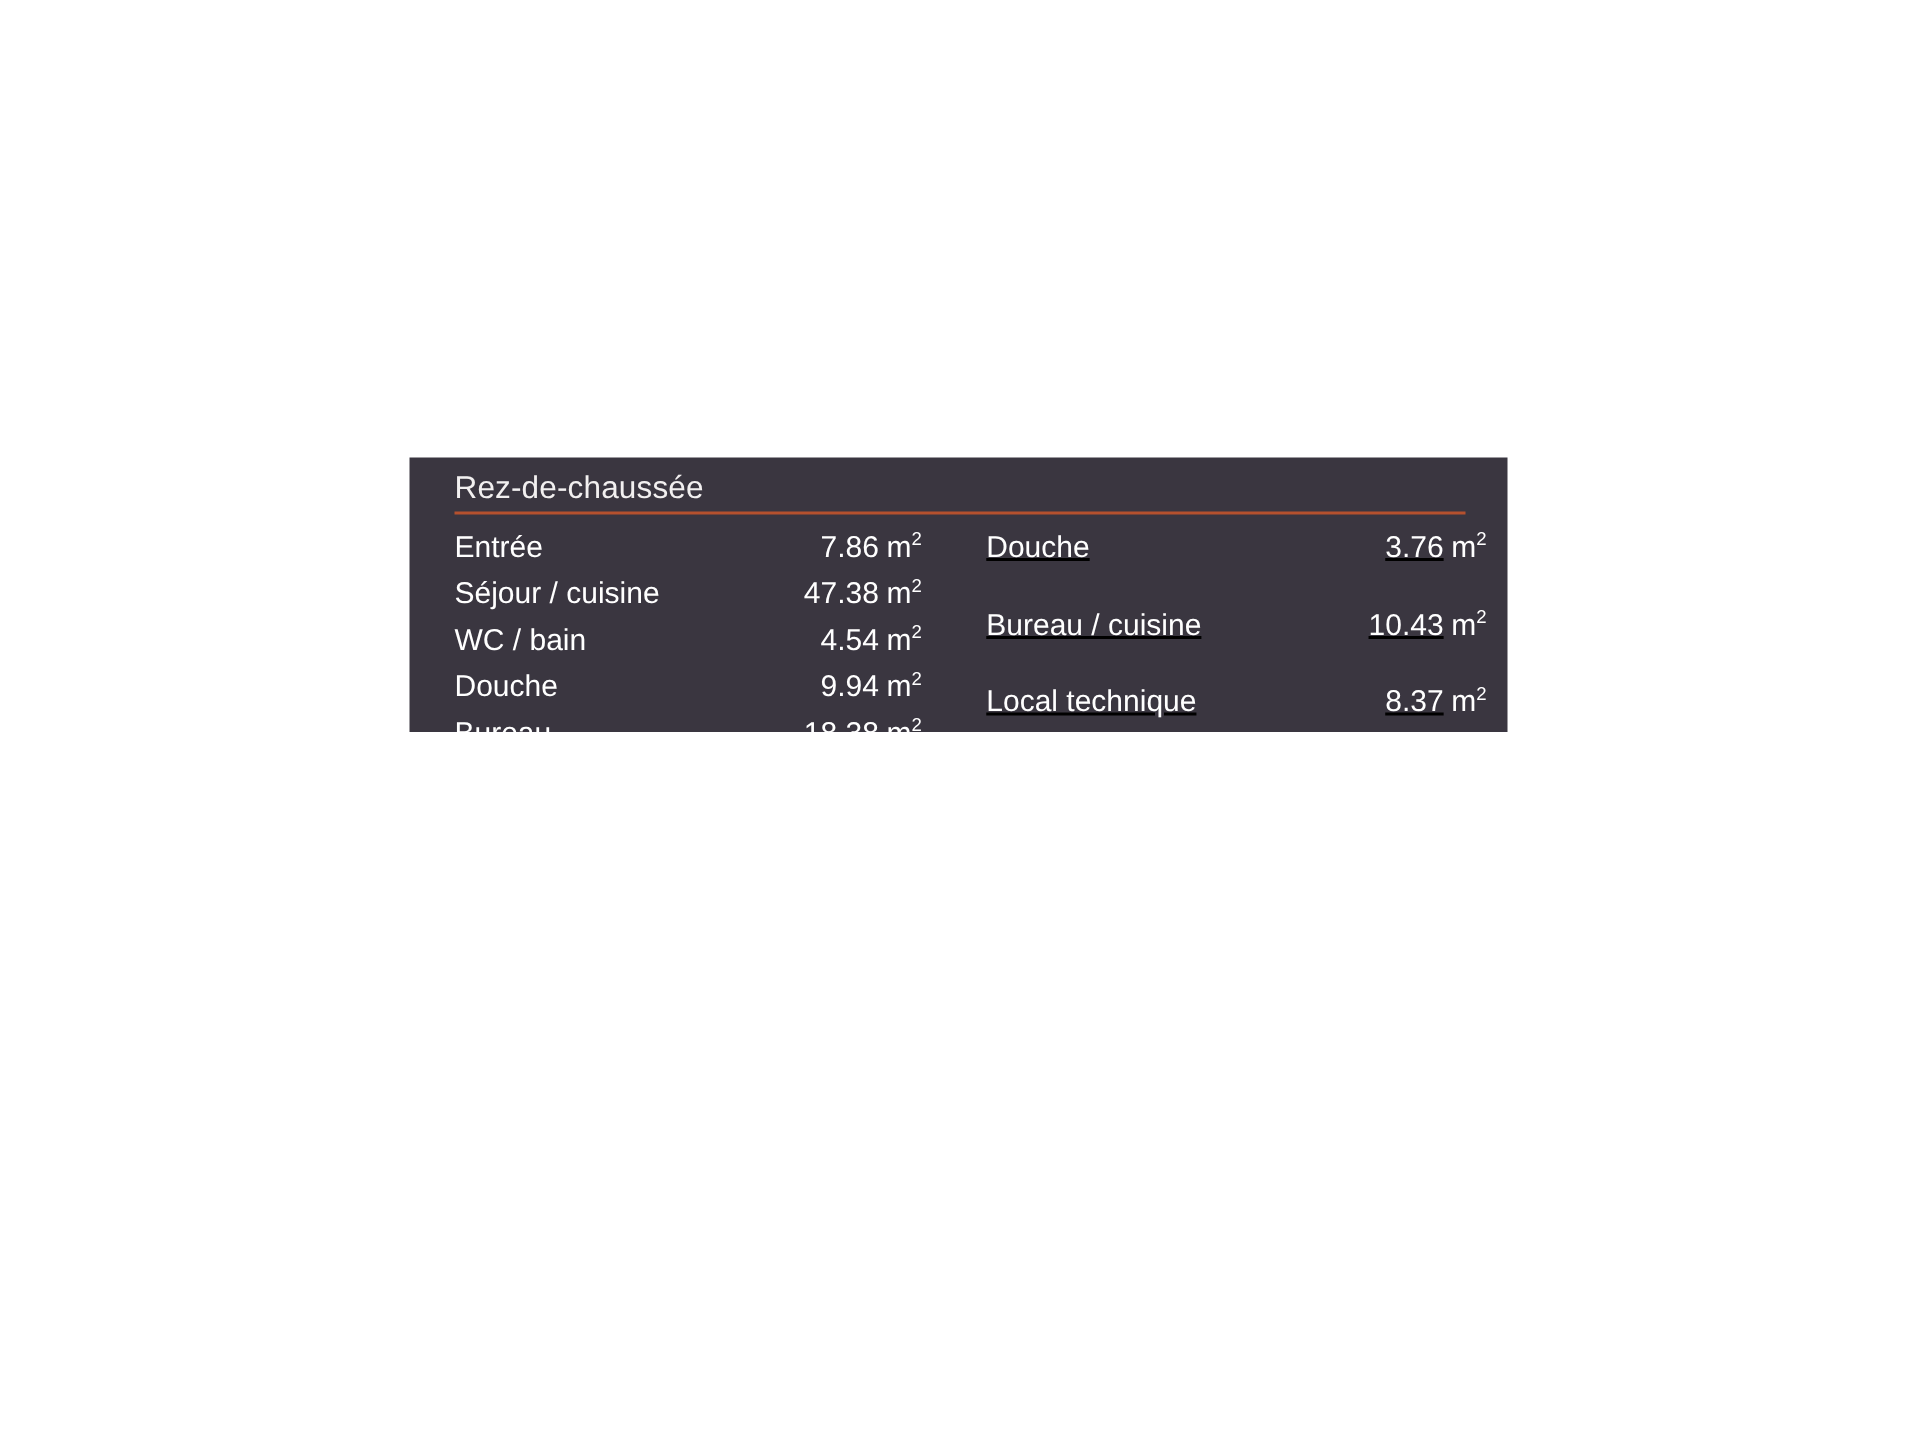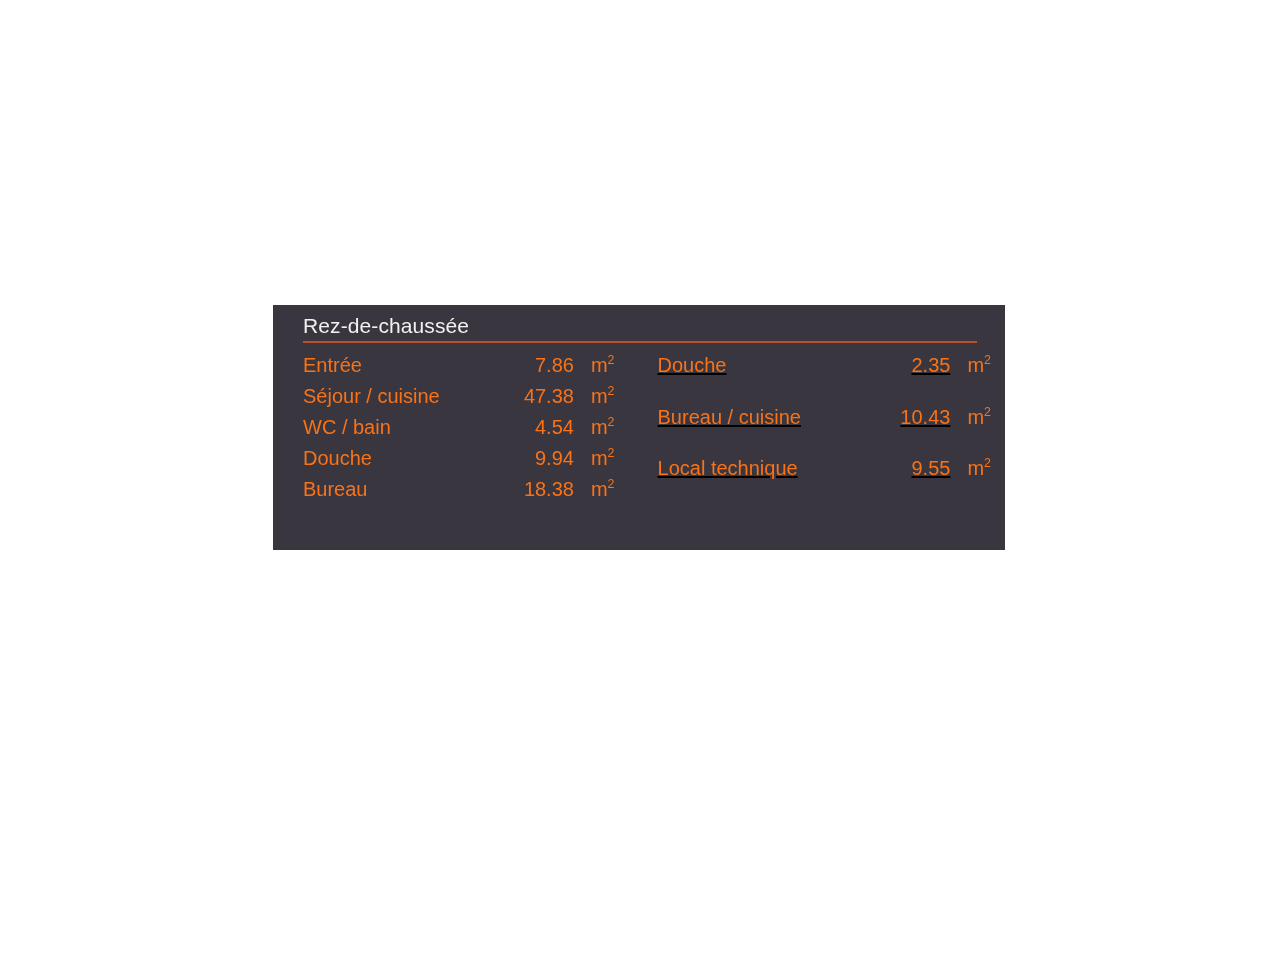--- a/index.html
+++ b/index.html
@@ -13,21 +13,21 @@
     font-family: "Liberation Sans", sans-serif;
     position: relative;
     overflow: hidden;
   }
 
   #areas-panel {
     position: absolute;
     left: 273px;
     top: 305px;
     width: 732px;
-    height: 245px;
+    height: 183px;
     background: #3a3640;
     box-sizing: border-box;
     padding: 7px 14px 0 30px;
   }
 
   .panel-heading {
     color: #f2f0f0;
     font-size: 21px;
     line-height: 27px;
     letter-spacing: 0.1px;
@@ -61,39 +61,39 @@
     text-decoration: underline;
   }
 
   .area-row {
     display: table-row;
   }
 
   .area-label,
   .area-value {
     display: table-cell;
-    color: #f97316;
+    color: #ffffff;
     font-size: 20px;
     line-height: 31px;
     white-space: nowrap;
     vertical-align: baseline;
   }
 
   .area-label {
     text-align: left;
     padding-right: 10px;
   }
 
   .area-value {
     text-align: right;
   }
 
   .unit {
     display: inline-block;
-    margin-left: 17px;
+    margin-left: 5px;
   }
 
   sup {
     font-size: 0.62em;
     vertical-align: super;
     line-height: 0;
   }
 </style>
 </head>
 <body>
@@ -125,26 +125,26 @@
       </div>
       <div class="area-row">
         <span class="area-label">Bureau</span>
         <span class="area-value"><span>18.38</span><span class="unit"><span>m</span><sup>2</sup></span></span>
       </div>
     </div>
 
     <div class="area-column column-right">
       <div class="area-row">
         <span class="area-label">Douche</span>
-        <span class="area-value"><span>2.35</span><span class="unit"><span>m</span><sup>2</sup></span></span>
+        <span class="area-value"><span>3.76</span><span class="unit"><span>m</span><sup>2</sup></span></span>
       </div>
       <div class="area-row">
         <span class="area-label">Bureau / cuisine</span>
         <span class="area-value"><span>10.43</span><span class="unit"><span>m</span><sup>2</sup></span></span>
       </div>
       <div class="area-row">
         <span class="area-label">Local technique</span>
-        <span class="area-value"><span>9.55</span><span class="unit"><span>m</span><sup>2</sup></span></span>
+        <span class="area-value"><span>8.37</span><span class="unit"><span>m</span><sup>2</sup></span></span>
       </div>
     </div>
 
   </div>
 </div>
 
 </body></html>

